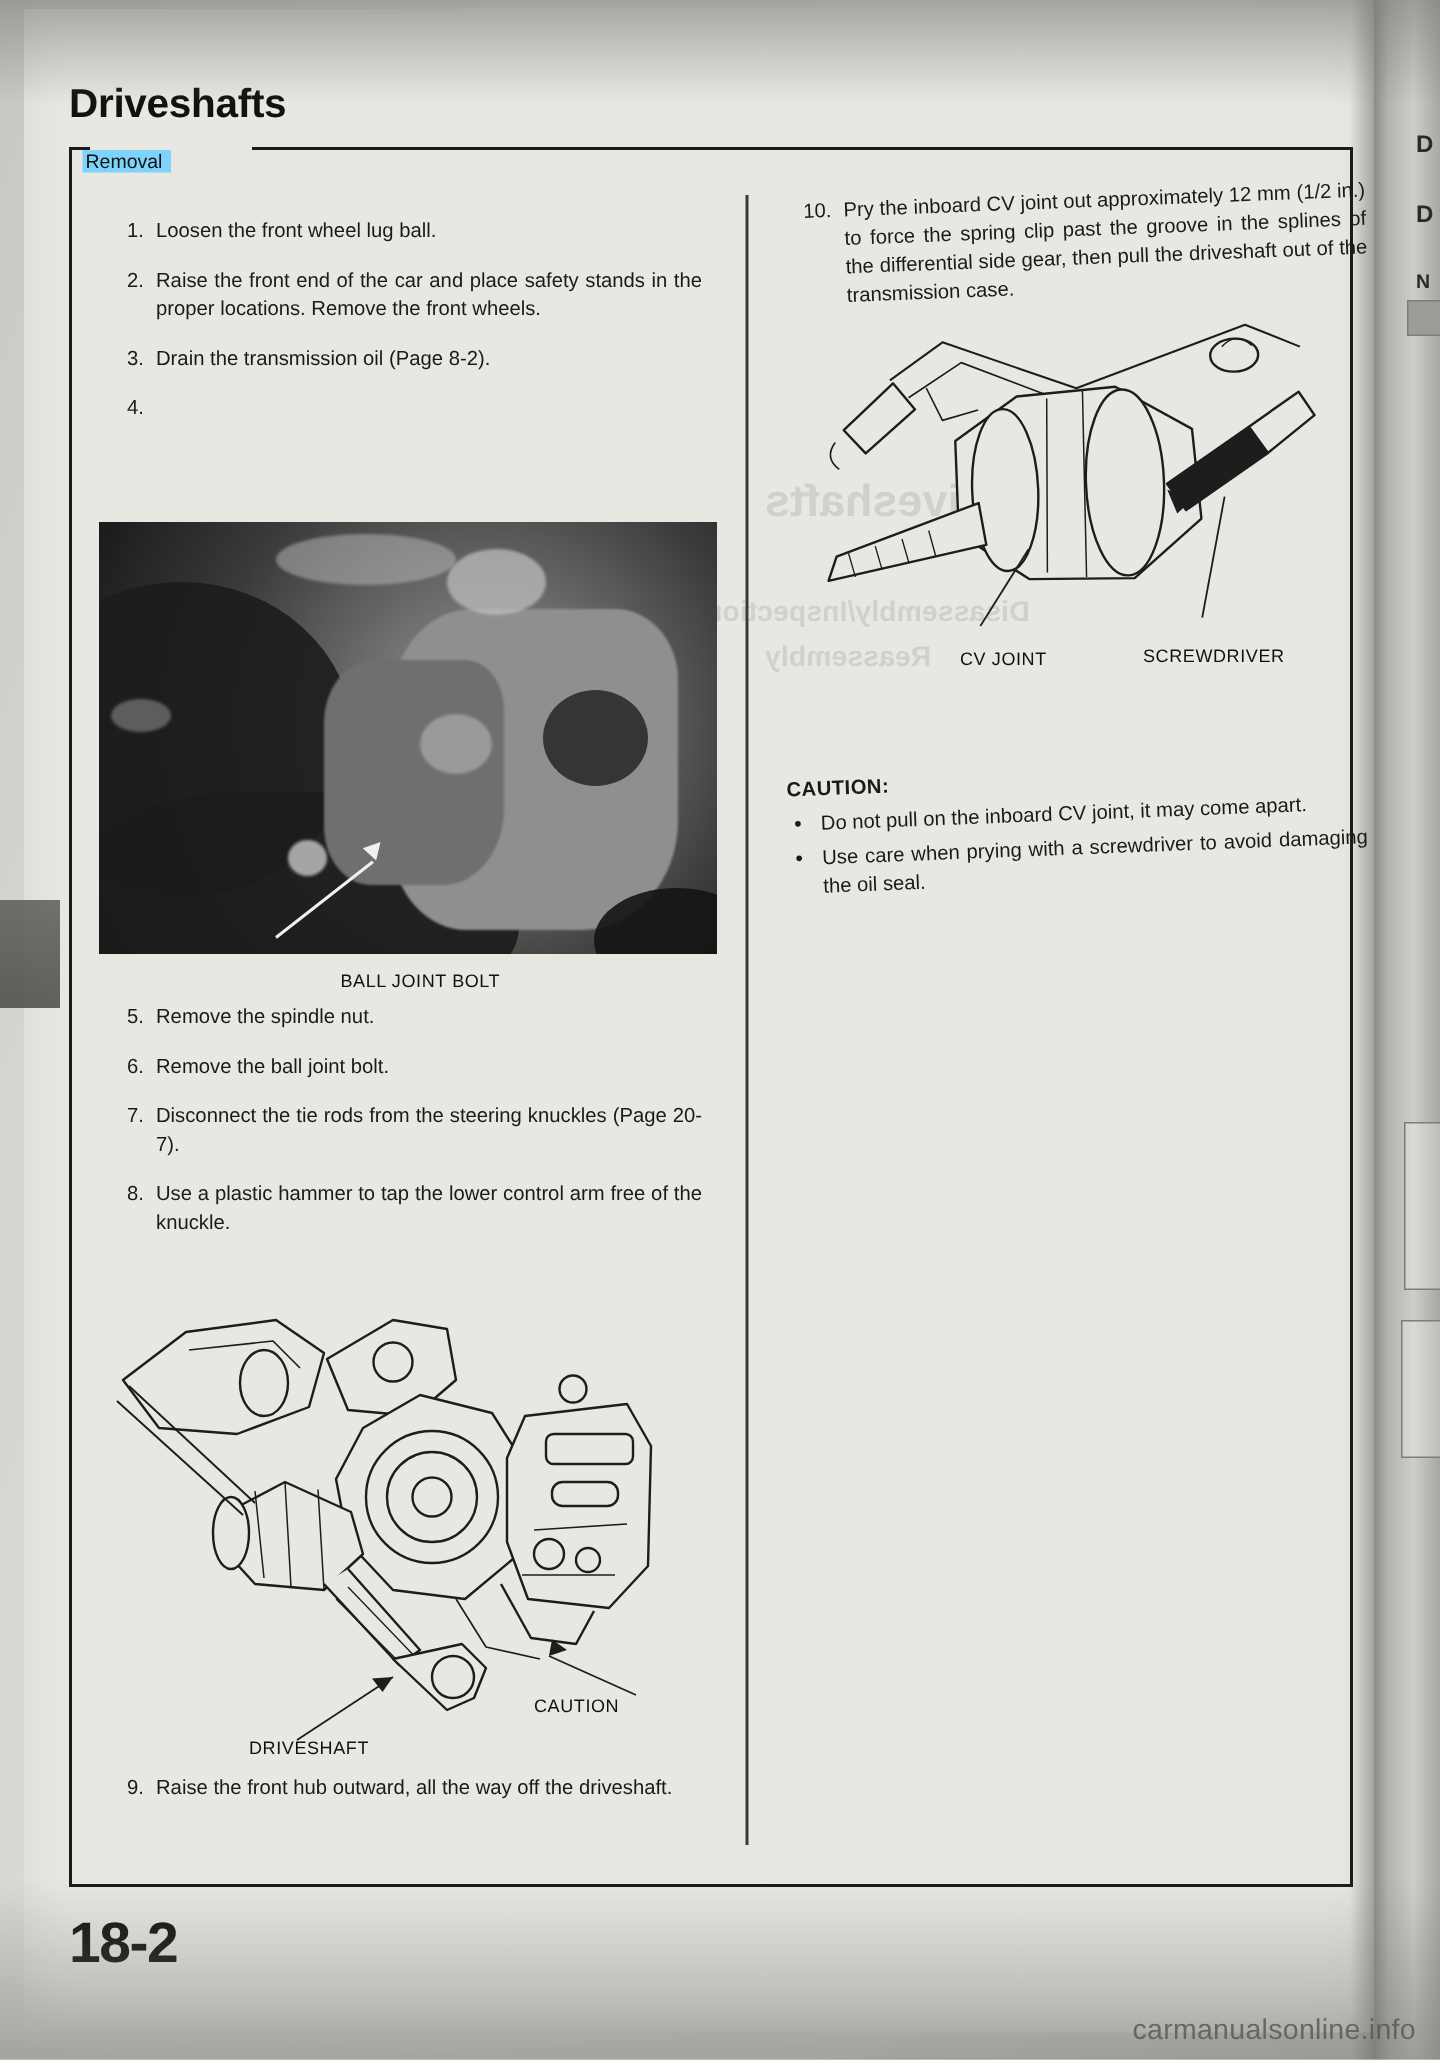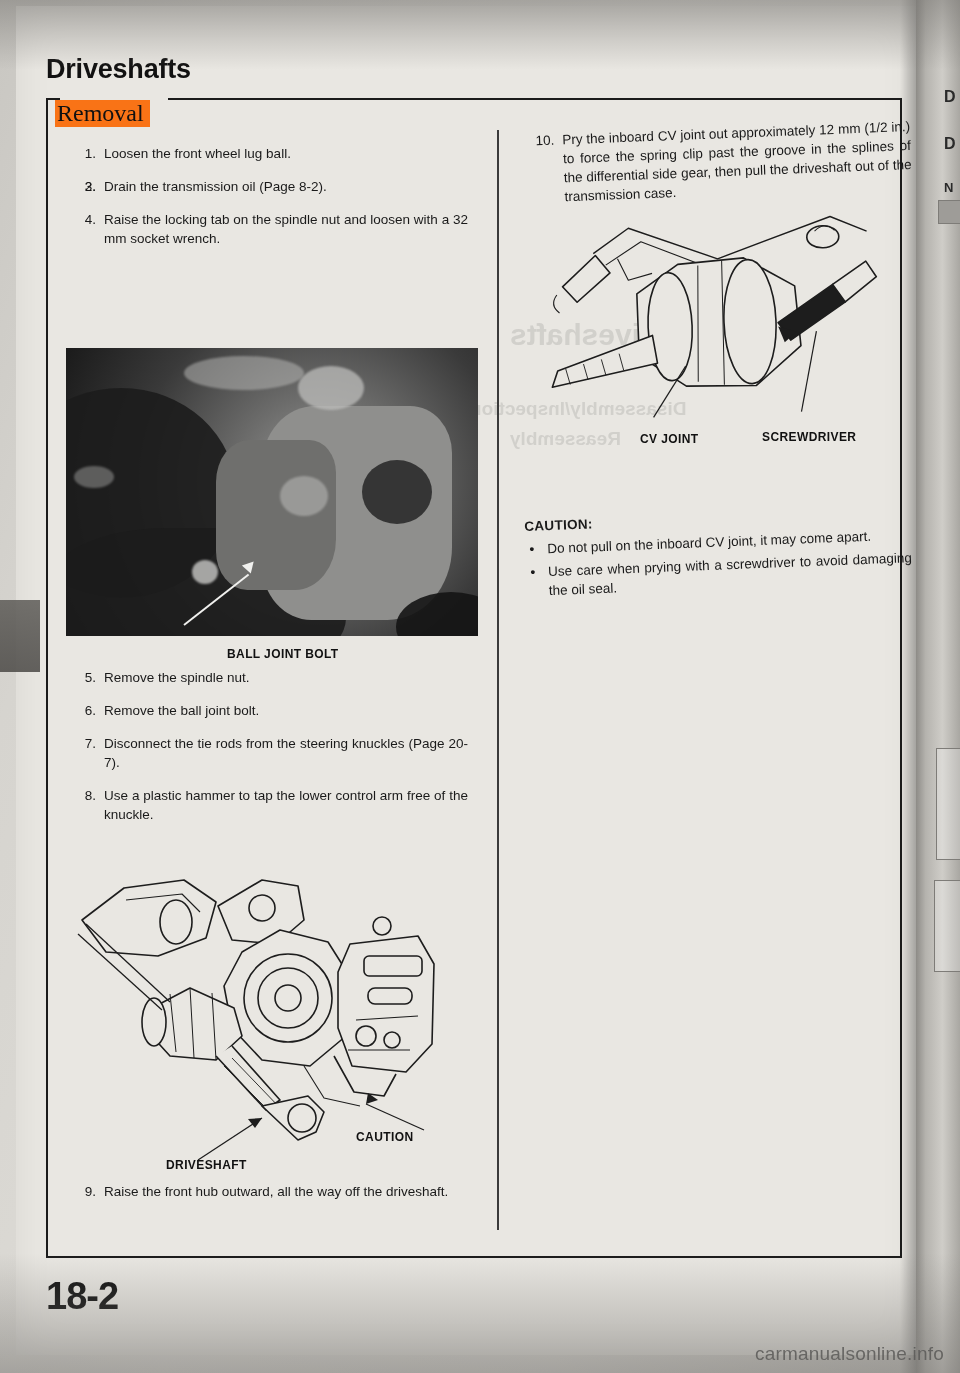--- a/index.html
+++ b/index.html
@@ -91,25 +91,24 @@
     position: absolute;
     left: 46px; top: 54px;
     font-size: 27px;
     font-weight: bold;
     letter-spacing: -0.2px;
     color: #111;
   }
   .subtitle {
     position: absolute;
     left: 55px; top: 100px;
-    font-size: 24px;
+    font-size: 13px;
     color: #111;
-    background: #f97316;
+    background: #7dd3fc;
     padding: 0 6px 0 2px;
-    font-family: Liberation Serif, serif;
   }
 
   .col-divider {
     position: absolute;
     left: 497px; top: 130px;
     width: 1.5px; height: 1100px;
     background: #3a3a3a;
   }
 
   
@@ -127,21 +126,21 @@
   }
   .step .num {
     position: absolute;
     left: 0; top: 0;
     width: 30px;
     text-align: right;
   }
   .caption {
     position: absolute;
     font-size: 12px;
-    font-weight: bold;
+    font-weight: normal;
     letter-spacing: 0.4px;
     color: #111;
   }
 
   
   .photo {
     position: absolute;
     left: 66px; top: 348px;
     width: 412px; height: 288px;
     background:
@@ -252,28 +251,28 @@
 <div class="subtitle">Removal</div>
 <div class="col-divider"></div>
 
 <div class="col" style="left:66px; top:144px; width:402px;">
   <div class="step">
     <span class="num">1.</span>
     <span>Loosen the front wheel lug ball.</span>
   </div>
   <div class="step">
     <span class="num">2.</span>
+    <span>Raise the front end of the car and place safety stands in the proper locations. Remove the front wheels.</span>
   </div>
   <div class="step">
     <span class="num">3.</span>
     <span>Drain the transmission oil (Page  8-2).</span>
   </div>
   <div class="step">
     <span class="num">4.</span>
-    <span>Raise the locking tab on the spindle nut and loosen with a 32 mm socket wrench.</span>
   </div>
 </div>
 
 <div class="photo">
   <div class="blob" style="left:-60px; top:40px; width:230px; height:210px;"></div>
   <div class="blob" style="left:-20px; top:180px; width:300px; height:150px; border-radius:40%;"></div>
   <div class="calip" style="left:196px; top:58px; width:190px; height:214px;"></div>
   <div class="calip" style="left:150px; top:92px; width:120px; height:150px; background:#6f6f6d;"></div>
   <div class="lite" style="left:232px; top:18px; width:66px; height:44px;"></div>
   <div class="lite" style="left:118px; top:8px; width:120px; height:34px; opacity:0.5;"></div>

